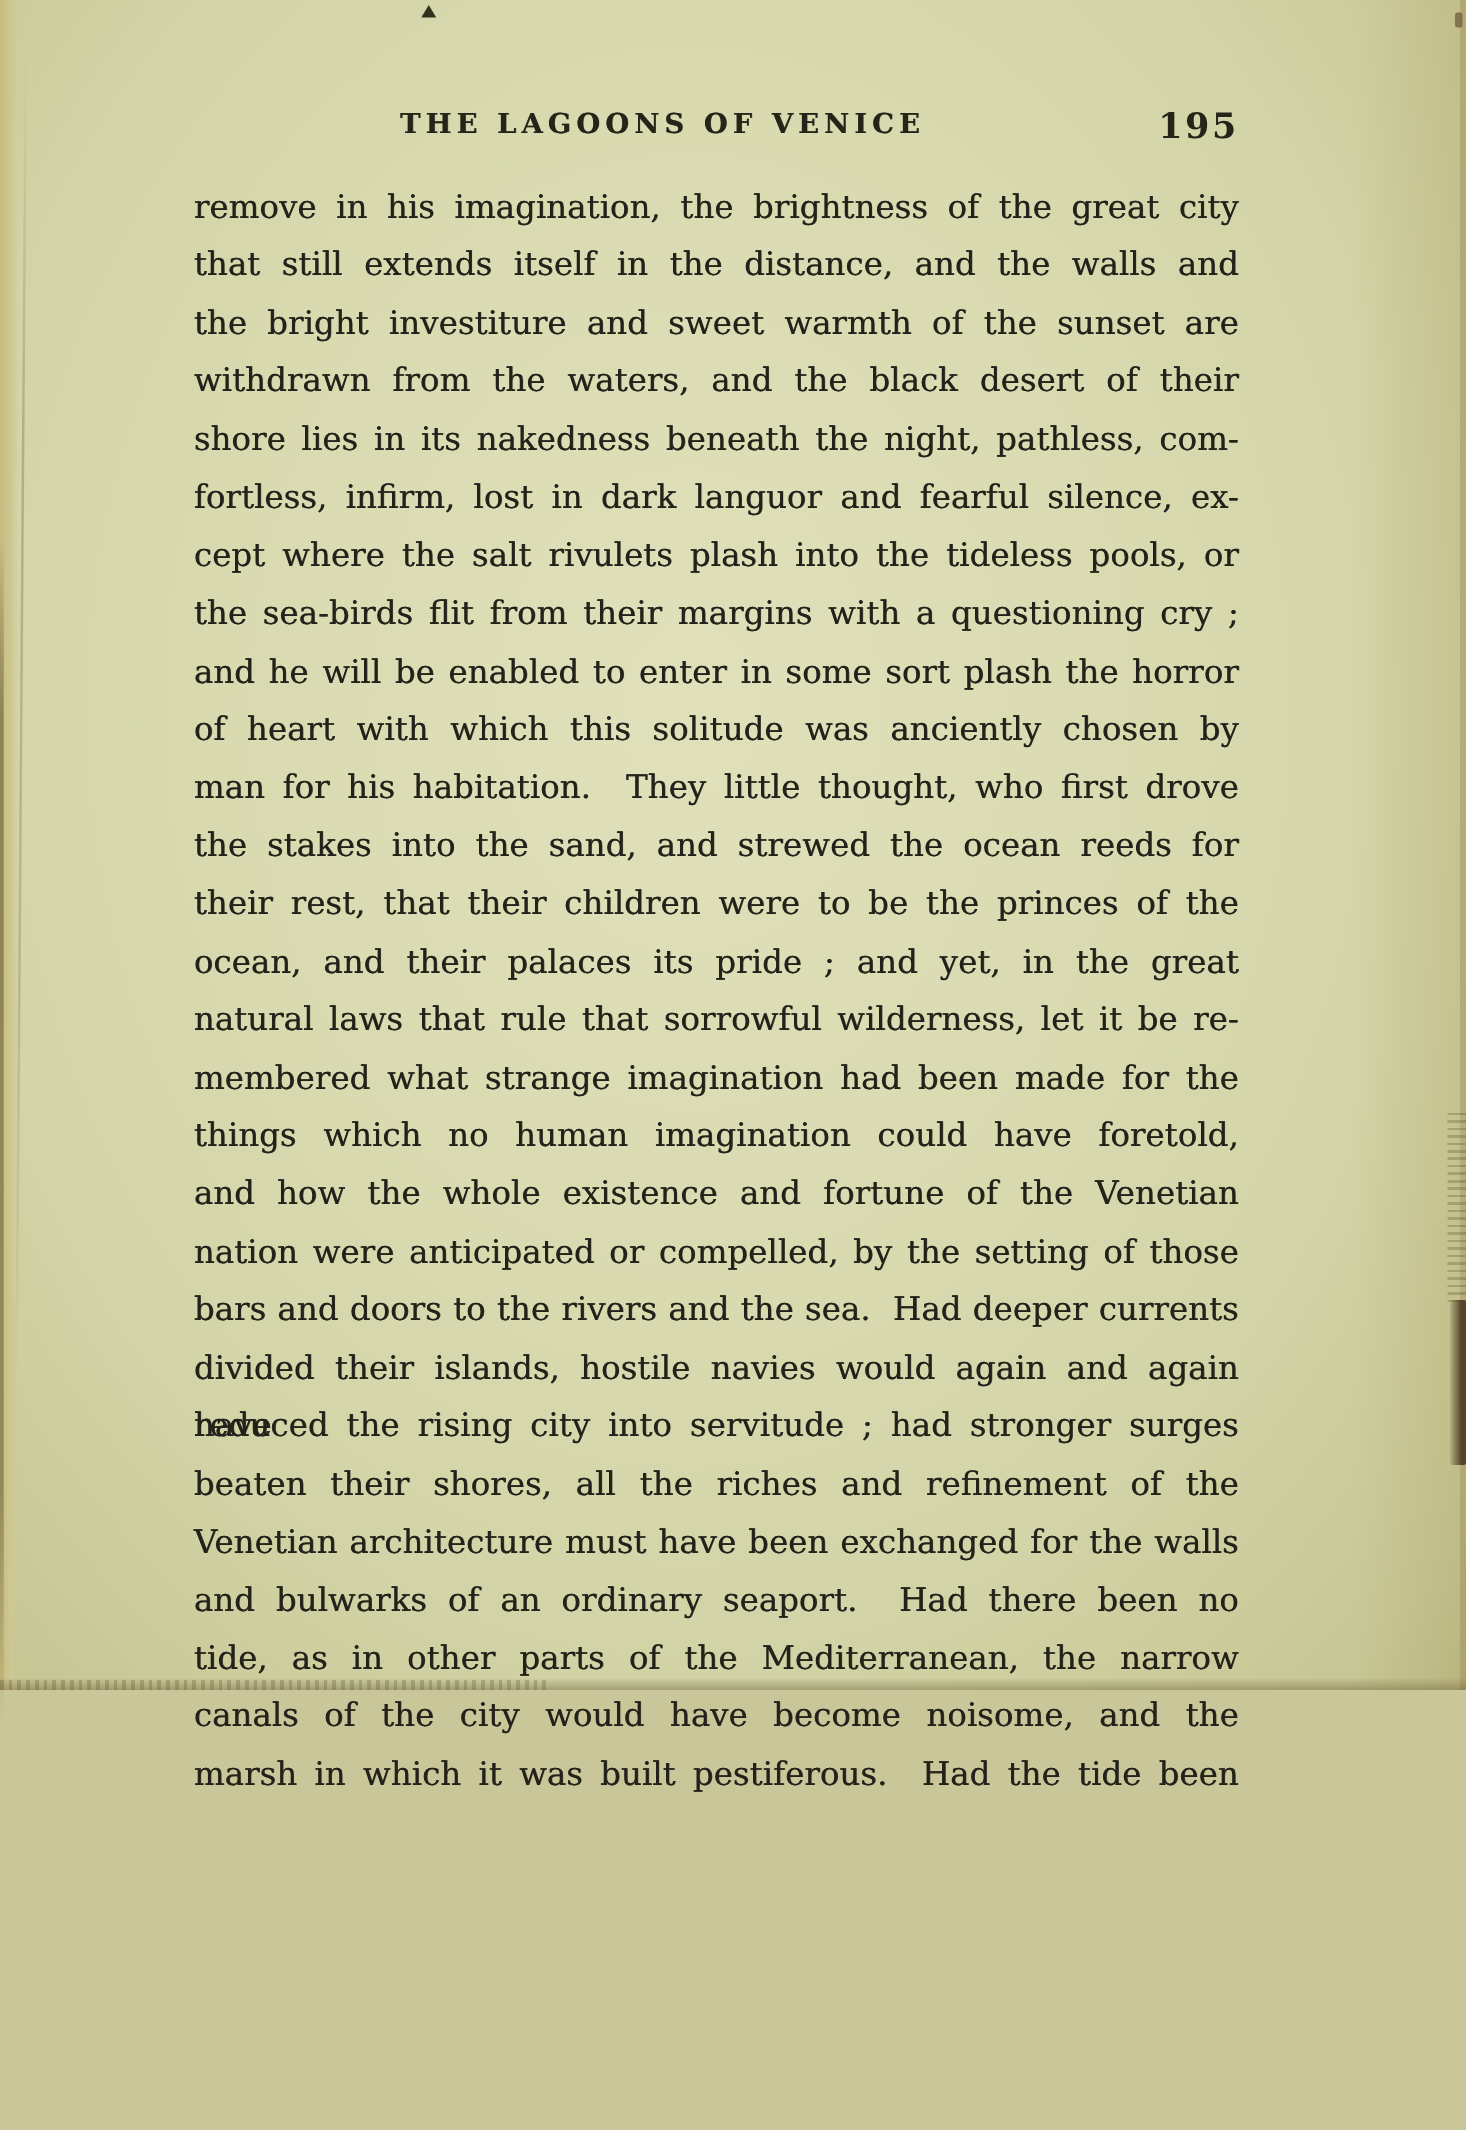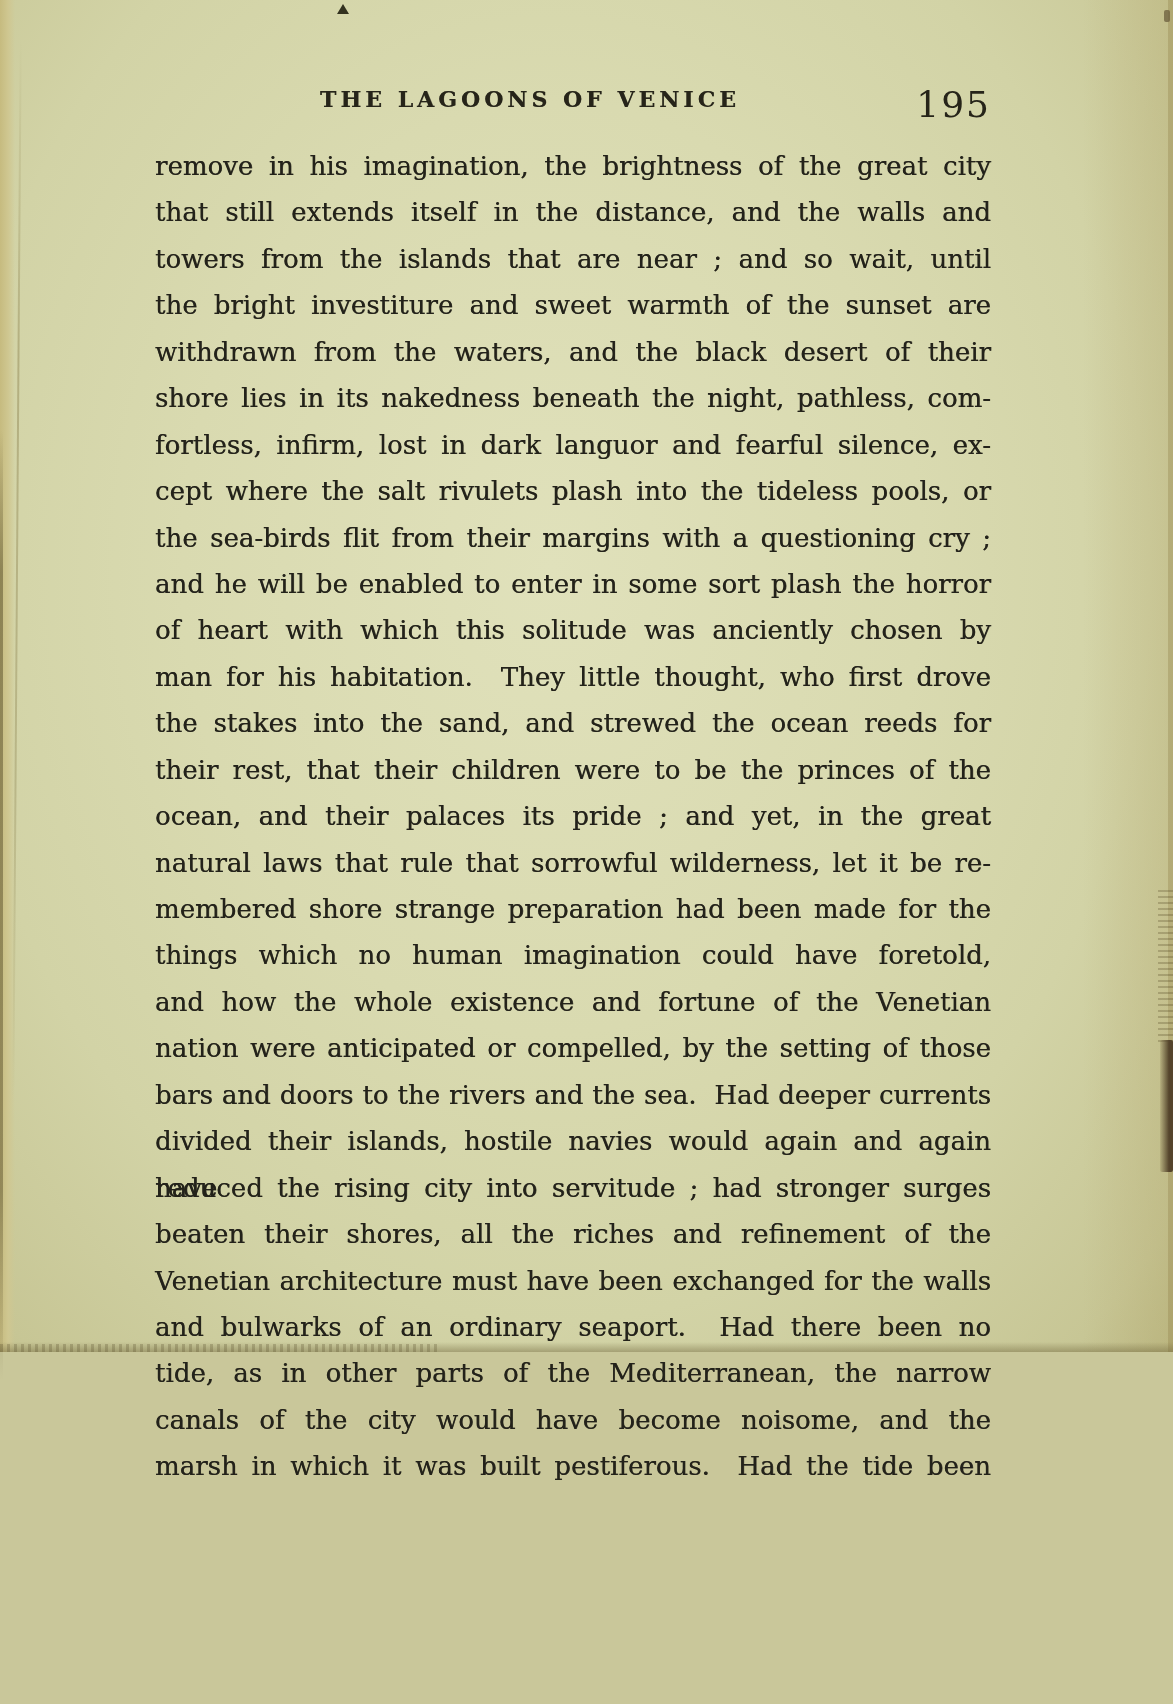--- a/index.html
+++ b/index.html
@@ -38,22 +38,22 @@
     font-weight: 700;
     letter-spacing: 4px;
     color: #262419;
     text-shadow: 0.3px 0 0 rgba(38,36,25,.6);
     white-space: nowrap;
   }
   .page-number {
     position: absolute;
     right: 0;
     top: -2px;
-    font-size: 36px;
-    font-weight: 400;
+    font-size: 28px;
+    font-weight: 700;
     letter-spacing: 2px;
     color: #262419;
     font-feature-settings: "onum" 1;
     font-variant-numeric: oldstyle-nums;
   }
   
   .textblock {
     position: absolute;
     top: 143px;
     left: 155px;
@@ -147,21 +147,20 @@
     <div class="header-title">THE LAGOONS OF VENICE</div>
     <div class="page-number">195</div>
   </div>
 
   <div class="textblock">
 
       <div class="line">remove in his imagination, the brightness of the great city</div>
 
       <div class="line">that still extends itself in the distance, and the walls and</div>
 
-      <div class="line">towers from the islands that are near&nbsp;; and so wait, until</div>
 
       <div class="line">the bright investiture and sweet warmth of the sunset are</div>
 
       <div class="line">withdrawn from the waters, and the black desert of their</div>
 
       <div class="line">shore lies in its nakedness beneath the night, pathless, com-</div>
 
       <div class="line">fortless, infirm, lost in dark languor and fearful silence, ex-</div>
 
       <div class="line">cept where the salt rivulets plash into the tideless pools, or</div>
@@ -175,21 +174,21 @@
       <div class="line">man for his habitation.&nbsp;&nbsp;They little thought, who first drove</div>
 
       <div class="line">the stakes into the sand, and strewed the ocean reeds for</div>
 
       <div class="line">their rest, that their children were to be the princes of the</div>
 
       <div class="line">ocean, and their palaces its pride&nbsp;; and yet, in the great</div>
 
       <div class="line">natural laws that rule that sorrowful wilderness, let it be re-</div>
 
-      <div class="line">membered shore strange preparation had been made for the</div>
+      <div class="line">membered what strange imagination had been made for the</div>
 
       <div class="line">things which no human imagination could have foretold,</div>
 
       <div class="line">and how the whole existence and fortune of the Venetian</div>
 
       <div class="line">nation were anticipated or compelled, by the setting of those</div>
 
       <div class="line">bars and doors to the rivers and the sea.&nbsp;&nbsp;Had deeper currents</div>
 
       <div class="line">divided their islands, hostile navies would again and again have</div>

